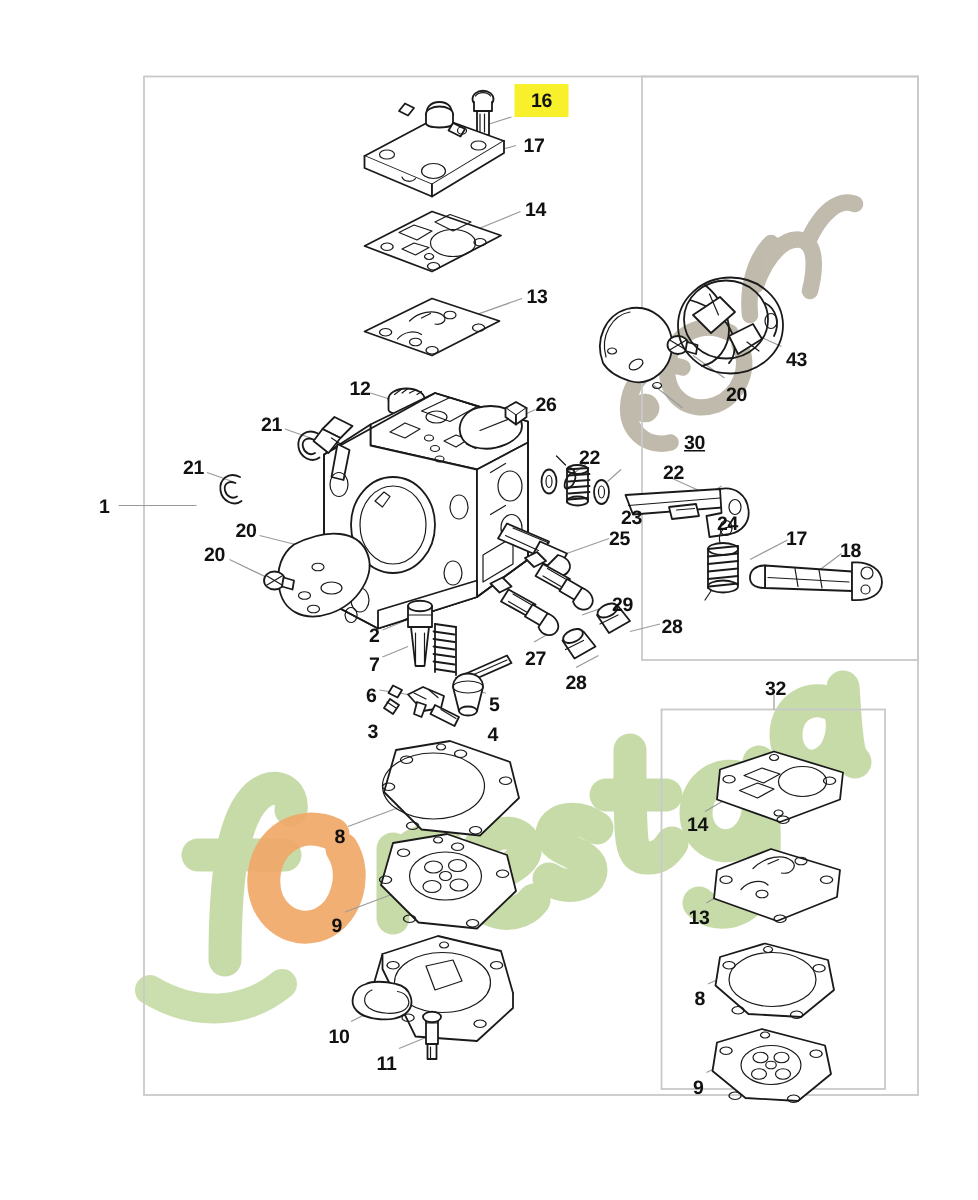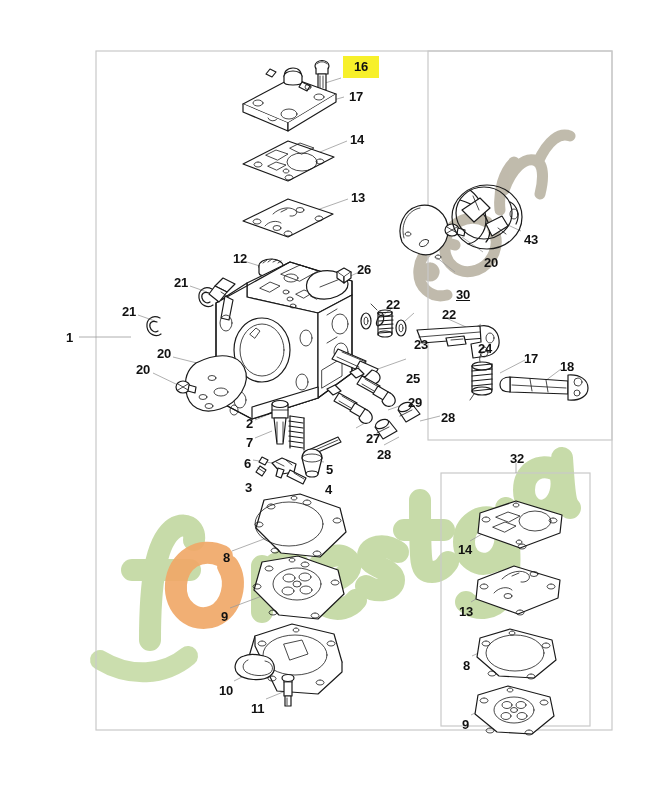--- a/index.html
+++ b/index.html
@@ -514,31 +514,31 @@
       <div class="lbl" style="left: 157px; top: 347px;">20</div>
       <div class="lbl" style="left: 136px; top: 363px;">20</div>
       <div class="lbl" style="left: 357px; top: 263px;">26</div>
       <div class="lbl" style="left: 524px; top: 233px;">43</div>
       <div class="lbl" style="left: 484px; top: 256px;">20</div>
       <div class="lbl" style="left: 456px; top: 288px; text-decoration: underline;">30</div>
       <div class="lbl" style="left: 386px; top: 298px;">22</div>
       <div class="lbl" style="left: 414px; top: 303px; margin-top: 35px;">23</div>
       <div class="lbl" style="left: 442px; top: 308px;">22</div>
       <div class="lbl" style="left: 478px; top: 314px; margin-top: 28px;">24</div>
-      <div class="lbl" style="left: 406px; top: 372px;">25</div>
+      <div class="lbl" style="left: 406px; top: 352px;">25</div>
       <div class="lbl" style="left: 524px; top: 352px;">17</div>
       <div class="lbl" style="left: 560px; top: 360px; text-align: right;">18</div>
       <div class="lbl" style="left: 246px; top: 417px;">2</div>
       <div class="lbl" style="left: 246px; top: 436px;">7</div>
       <div class="lbl" style="left: 244px; top: 457px;">6</div>
       <div class="lbl" style="left: 245px; top: 481px;">3</div>
       <div class="lbl" style="left: 325px; top: 483px;">4</div>
       <div class="lbl" style="left: 326px; top: 463px;">5</div>
       <div class="lbl" style="left: 408px; top: 396px;">29</div>
-      <div class="lbl" style="left: 350px; top: 432px; margin-left: 16px;">27</div>
+      <div class="lbl" style="left: 350px; top: 432px;">27</div>
       <div class="lbl" style="left: 441px; top: 411px;">28</div>
       <div class="lbl" style="left: 377px; top: 448px;">28</div>
       <div class="lbl" style="left: 223px; top: 551px;">8</div>
       <div class="lbl" style="left: 221px; top: 610px;">9</div>
       <div class="lbl" style="left: 219px; top: 684px; text-align: right;">10</div>
       <div class="lbl" style="left: 251px; top: 702px;">11</div>
       <div class="lbl" style="left: 510px; top: 452px;">32</div>
       <div class="lbl" style="left: 458px; top: 543px;">14</div>
       <div class="lbl" style="left: 459px; top: 605px;">13</div>
       <div class="lbl" style="left: 463px; top: 659px;">8</div>

